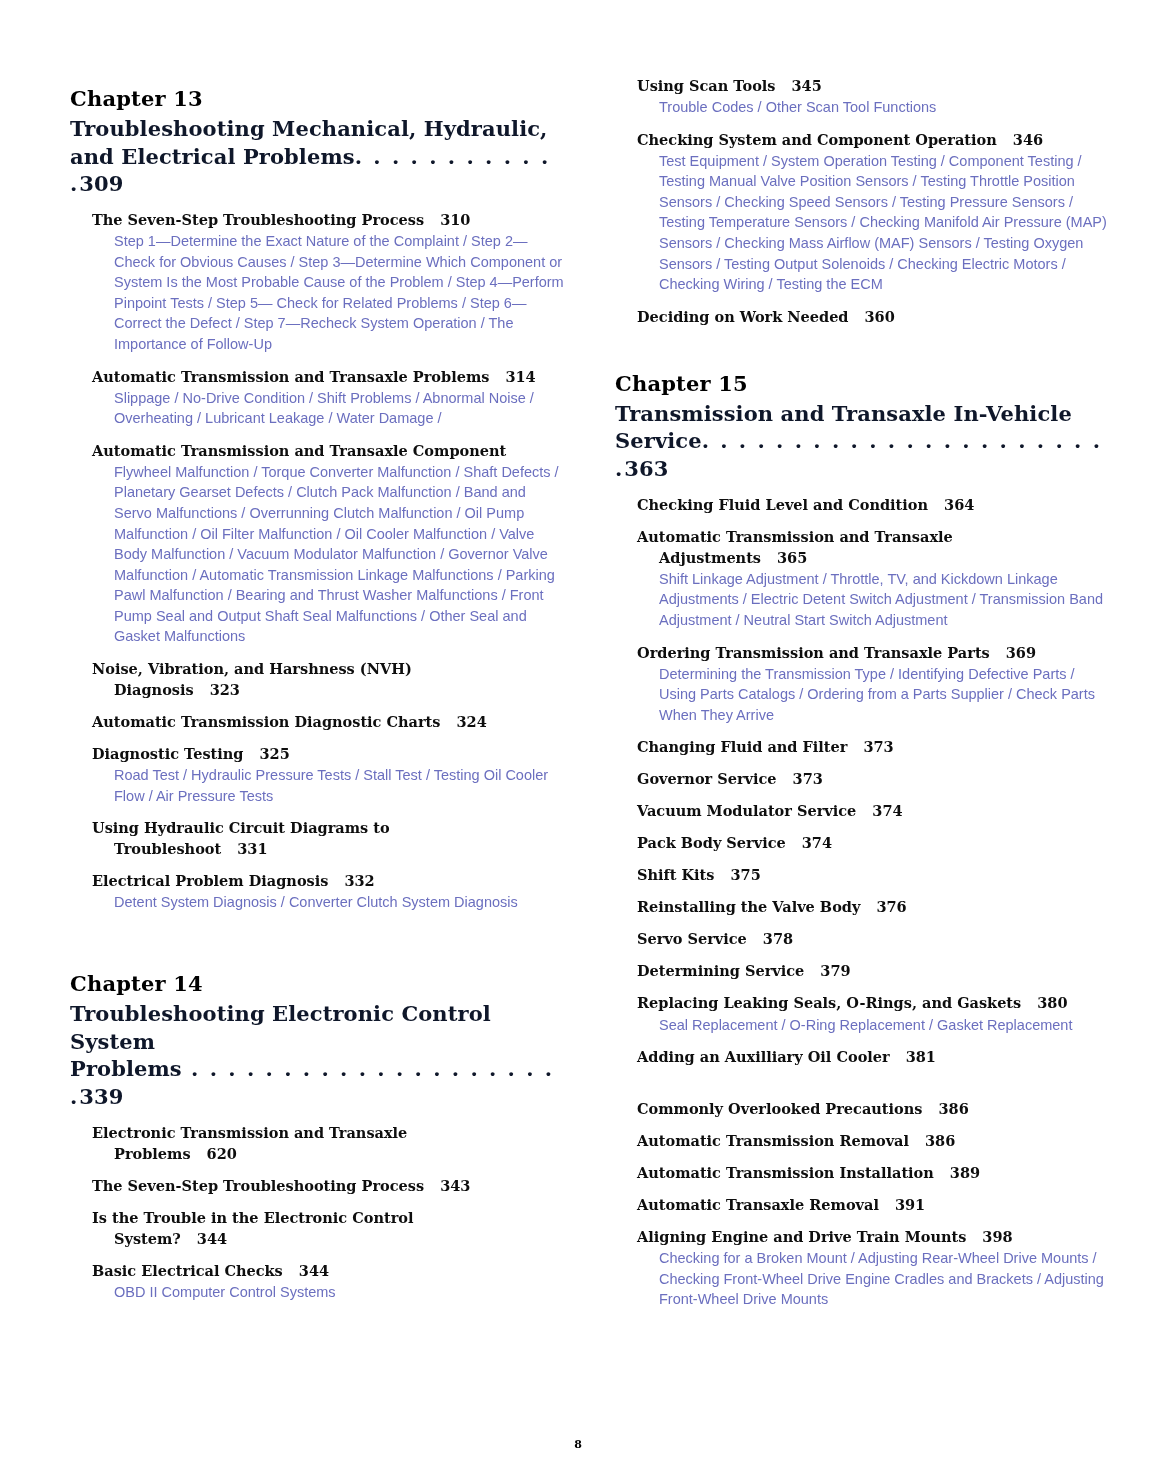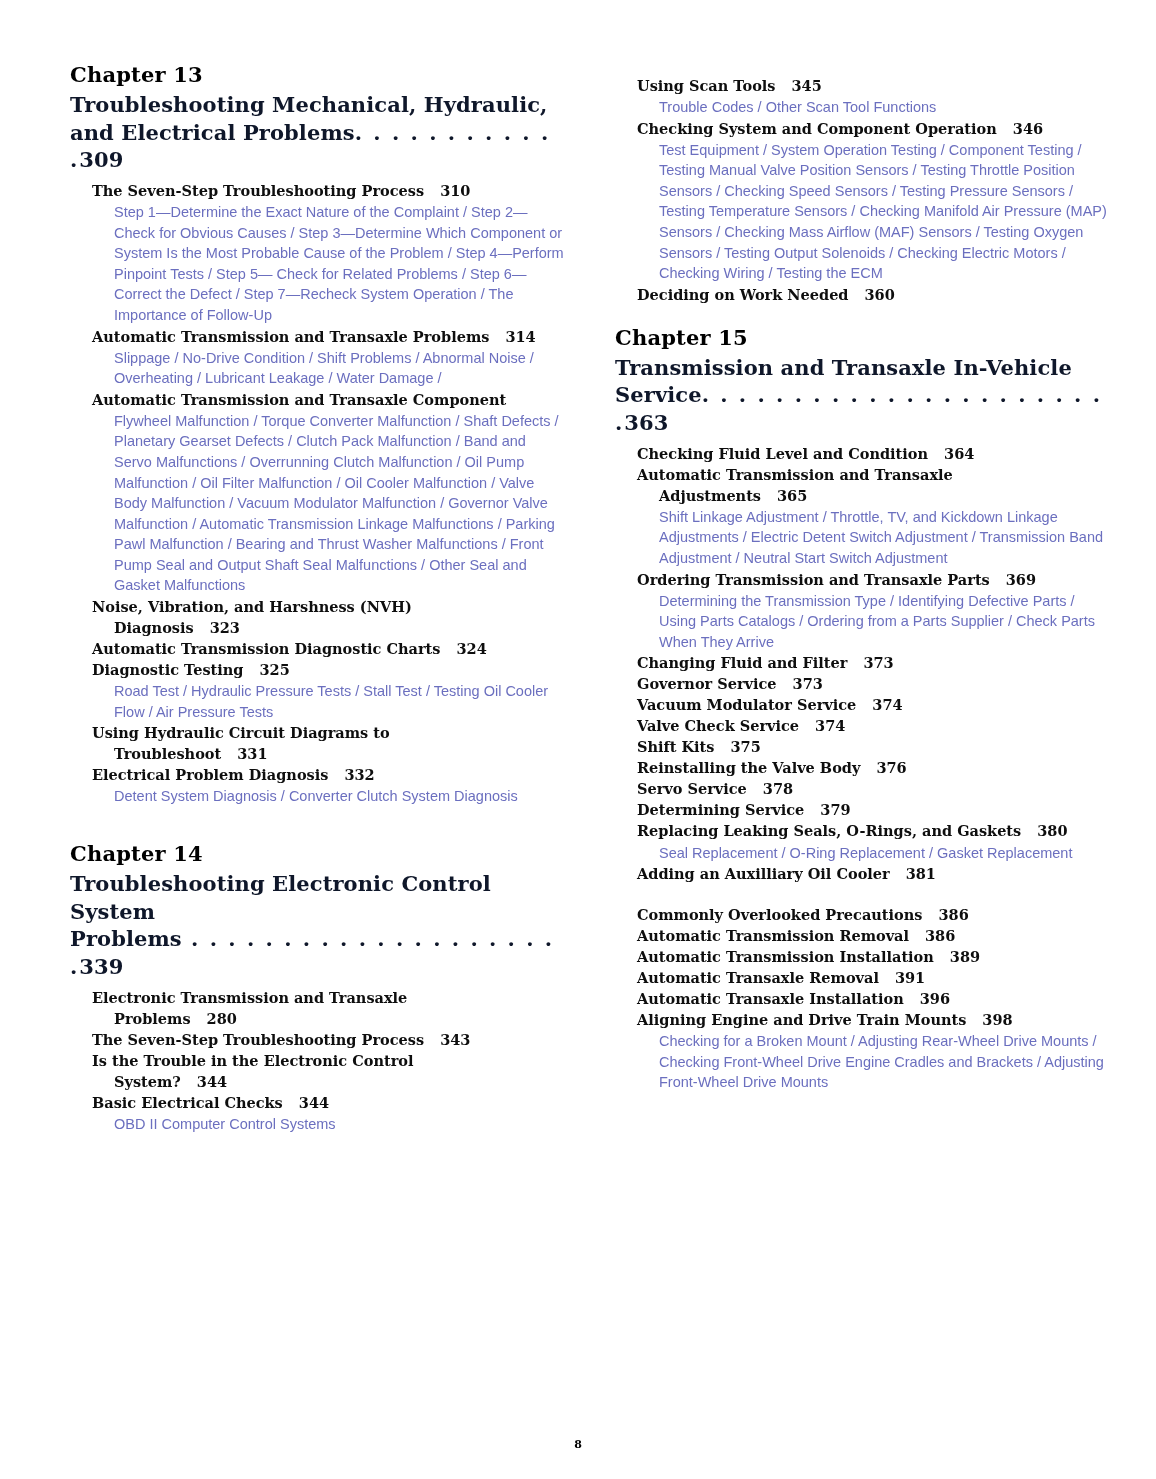--- a/index.html
+++ b/index.html
@@ -27,20 +27,21 @@
     gap: 50px;
     height: 1340px;
   }
   .col {
     width: 495px;
     flex: 0 0 495px;
   }
   
   .chapter {
     margin-bottom: 6px;
+    margin-top: 24px;
   }
   .chapter-label {
     font-family: "DejaVu Serif", serif;
     font-size: 21px;
     font-weight: bold;
     color: #000;
     letter-spacing: 0.2px;
     margin-bottom: 4px;
   }
   .chapter-title {
@@ -52,20 +53,21 @@
     letter-spacing: 0.1px;
   }
   .chapter-title .leaders {
     letter-spacing: 2px;
   }
   .chapter-title .pg {
     font-weight: bold;
   }
   
   .entry {
+    margin-top: 11px;
     padding-left: 22px;
   }
   .entry-title {
     font-family: "DejaVu Serif", serif;
     font-size: 14.5px;
     font-weight: bold;
     color: #0e0e0e;
     line-height: 1.45;
   }
   .entry-title .page-num {
@@ -169,21 +171,21 @@
         <div class="chapter-label">Chapter 14</div>
         <div class="chapter-title">
           <span>Troubleshooting Electronic Control System</span><br>
           <span>Problems</span><span class="leaders"> . . . . . . . . . . . . . . . . . . . . .</span><span class="pg">339</span>
         </div>
       </div>
 
       <div class="entry">
         <div class="entry-title">
           <span>Electronic Transmission and Transaxle</span><br>
-          <span class="entry-indent2"><span>Problems</span><span class="page-num">280</span></span>
+          <span class="entry-indent2"><span>Problems</span><span class="page-num">620</span></span>
         </div>
       </div>
 
       <div class="entry">
         <div class="entry-title"><span>The Seven-Step Troubleshooting Process</span><span class="page-num">343</span></div>
       </div>
 
       <div class="entry">
         <div class="entry-title">
           <span>Is the Trouble in the Electronic Control</span><br>
@@ -247,21 +249,21 @@
 
       <div class="entry">
         <div class="entry-title"><span>Governor Service</span><span class="page-num">373</span></div>
       </div>
 
       <div class="entry">
         <div class="entry-title"><span>Vacuum Modulator Service</span><span class="page-num">374</span></div>
       </div>
 
       <div class="entry">
-        <div class="entry-title"><span>Valve Check Service</span><span class="page-num">374</span></div>
+        <div class="entry-title"><span>Pack Body Service</span><span class="page-num">374</span></div>
       </div>
 
       <div class="entry">
         <div class="entry-title"><span>Shift Kits</span><span class="page-num">375</span></div>
       </div>
 
       <div class="entry">
         <div class="entry-title"><span>Reinstalling the Valve Body</span><span class="page-num">376</span></div>
       </div>
 
@@ -294,23 +296,20 @@
       </div>
 
       <div class="entry">
         <div class="entry-title"><span>Automatic Transmission Installation</span><span class="page-num">389</span></div>
       </div>
 
       <div class="entry">
         <div class="entry-title"><span>Automatic Transaxle Removal</span><span class="page-num">391</span></div>
       </div>
 
-      <div class="entry">
-        <div class="entry-title"><span>Automatic Transaxle Installation</span><span class="page-num">396</span></div>
-      </div>
 
       <div class="entry">
         <div class="entry-title"><span>Aligning Engine and Drive Train Mounts</span><span class="page-num">398</span></div>
         <div class="entry-sub">Checking for a Broken Mount / Adjusting Rear-Wheel Drive Mounts /  Checking Front-Wheel Drive Engine Cradles and Brackets / Adjusting Front-Wheel Drive Mounts</div>
       </div>
 
     </div>
   </div>
 
   <div class="folio">8</div>

